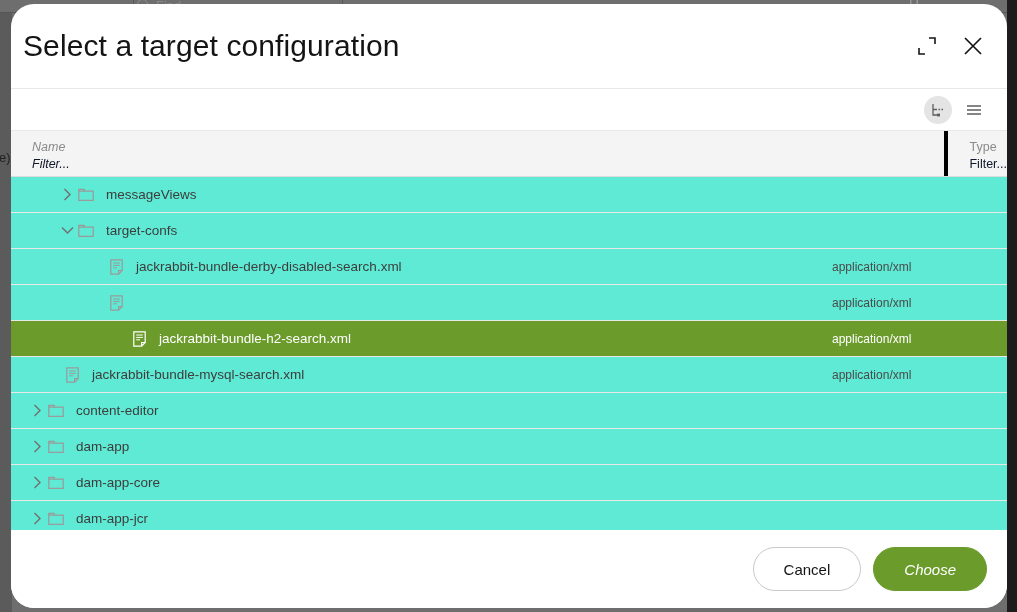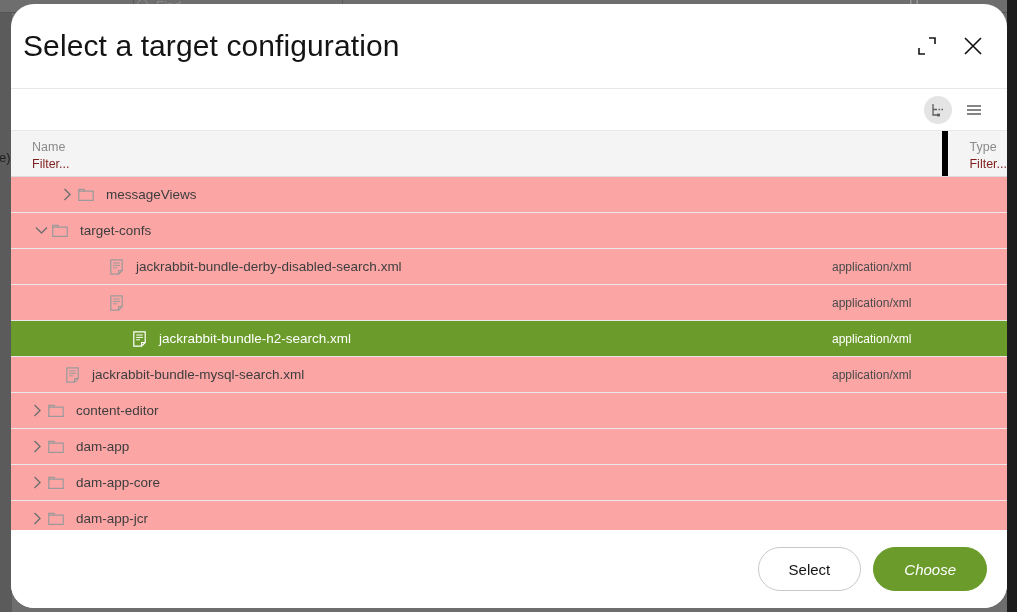--- a/index.html
+++ b/index.html
@@ -172,46 +172,46 @@
     display: flex;
     background: #f4f4f4;
     border-bottom: 1px solid #dcdcdc;
   }
   .col-head .col {
     padding: 5px 0 0 21px;
     display: flex;
     flex-direction: column;
     justify-content: center;
   }
-  .col-name { width: 956px; border-right: 6px solid #000000; }
+  .col-name { width: 956px; border-right: 4px solid #000000; font-style: italic; }
   .col-type { flex: 1; }
   .col-label {
     font-size: 12.5px;
     color: #8b8b8b;
     line-height: 17px;
   }
   .col-filter {
     font-size: 12.5px;
-    color: #7f1d1d;
+    color: #0f172a;
     line-height: 17px;
   }
 
   
   .rows {
     flex: 1;
     overflow: hidden;
     position: relative;
   }
   .row {
     height: 36px;
     display: flex;
     align-items: center;
     border-bottom: 1px solid #e9e9e9;
     cursor: pointer;
-    background: #fca5a5;
+    background: #5eead4;
   }
   .row.selected { background: #6b9c2b; }
   .row-name {
     width: 798px;
     display: flex;
     align-items: center;
     height: 100%;
   }
   .row-type {
     flex: 1;
@@ -349,21 +349,21 @@
             <svg width="16" height="14" viewBox="0 0 16 14">
               <path d="M0.8 3.2 V12.4 H15.2 V3.2 Z" fill="none" stroke="#9a9a9a" stroke-width="1.2"></path>
               <path d="M0.8 3.2 V1.4 H6.2 V3.2" fill="none" stroke="#9a9a9a" stroke-width="1.2"></path>
             </svg>
           </span>
           <span class="row-label">messageViews</span>
         </div>
         <div class="row-type"></div>
       </div>
       <div class="row">
-        <div class="row-name" style="padding-left:20px">
+        <div class="row-name" style="padding-left:46px">
           <span class="twisty">
             <svg width="13" height="9" viewBox="0 0 13 9">
               <path d="M1 1.5 L6.5 7 L12 1.5" fill="none" stroke="#707070" stroke-width="1.4"></path>
             </svg>
           </span>
           <span class="nameicon">
             <svg width="16" height="14" viewBox="0 0 16 14">
               <path d="M0.8 3.2 V12.4 H15.2 V3.2 Z" fill="none" stroke="#9a9a9a" stroke-width="1.2"></path>
               <path d="M0.8 3.2 V1.4 H6.2 V3.2" fill="none" stroke="#9a9a9a" stroke-width="1.2"></path>
             </svg>
@@ -491,17 +491,17 @@
               <path d="M0.8 3.2 V1.4 H6.2 V3.2" fill="none" stroke="#9a9a9a" stroke-width="1.2"></path>
             </svg>
           </span>
           <span class="row-label">dam-app-jcr</span>
         </div>
         <div class="row-type"></div>
       </div>
     </div>
 
   <div class="dlg-footer">
-    <button class="btn btn-secondary">Select</button>
+    <button class="btn btn-secondary">Cancel</button>
     <button class="btn btn-primary">Choose</button>
   </div>
 
 </div>
 
 </body></html>

